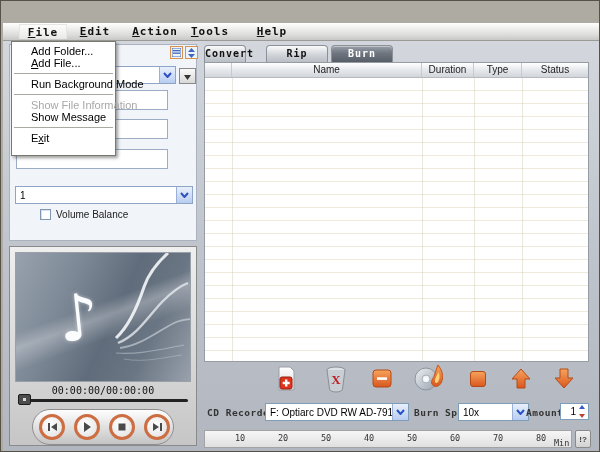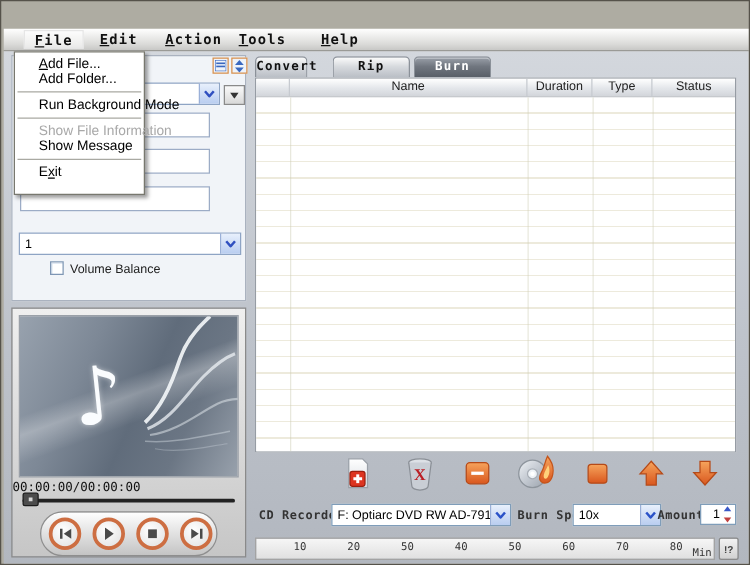--- a/index.html
+++ b/index.html
@@ -99,21 +99,21 @@
   
   .preview{position:absolute;left:6px;top:205px;width:188px;height:200px;
     background:linear-gradient(#efefef,#c6c6c6);border:1px solid #8a8a8a;}
   .art{position:absolute;left:5px;top:5px;width:176px;height:130px;border:1px solid #9aa0a8;
     background:
       linear-gradient(160deg,rgba(255,255,255,0) 42%,rgba(255,255,255,.28) 50%,rgba(255,255,255,0) 62%),
       linear-gradient(115deg,#98a2ae 0%,#7d8896 30%,#606c7b 55%,#6b7684 75%,#98a1ac 100%);
     overflow:hidden;}
   .note-glyph{position:absolute;left:42px;top:28px;font:64px "DejaVu Sans",sans-serif;color:#fafcfe;
     text-shadow:0 0 4px rgba(255,255,255,.5);transform:rotate(-6deg);}
-  .time-text{position:absolute;left:0;right:0;top:138px;
+  .time-text{position:absolute;left:0;right:0;top:138px;text-align:center;
     font:10px "DejaVu Sans Mono",monospace;color:#111;}
   .slider-track{position:absolute;left:8px;right:8px;top:152px;height:3px;background:#222;border-radius:2px;}
   .slider-handle{position:absolute;left:8px;top:147px;width:13px;height:11px;background:#4c4c4c;
     border:1px solid #1c1c1c;border-radius:2px;}
   .slider-handle:after{content:"";position:absolute;left:4px;top:3px;width:3px;height:3px;background:#d8d8d8;}
   .pill{position:absolute;left:22px;top:162px;width:142px;height:36px;border-radius:18px;
     background:linear-gradient(#fefefe,#c4c4c4);border:1px solid #8e8e8e;
     display:flex;align-items:center;gap:9px;padding-left:6px;}
   .pbtn{width:26px;height:26px;border-radius:50%;border:3px solid #cd6e42;flex:none;
     background:radial-gradient(circle at 40% 35%,#ffffff,#dfdfdf);
@@ -339,22 +339,22 @@
         <div class="pbtn">
           <svg width="11" height="10">
               <polygon points="1,1 1,9 7,5" fill="#4a4a4a"></polygon>
               <rect x="8" y="1" width="2" height="8" fill="#4a4a4a"></rect>
             </svg>
         </div>
       </div>
     </div>
 
     <div class="popup">
+      <div class="item"><span>Add Folder...</span><span class="key"></span><span></span></div>
       <div class="item"><span></span><span class="key">A</span><span>dd File...</span></div>
-      <div class="item"><span>Add Folder...</span><span class="key"></span><span></span></div>
       <div class="sep"></div>
       <div class="item"><span>Run Background Mode</span><span class="key"></span><span></span></div>
       <div class="sep"></div>
       <div class="item disabled"><span>Show File Information</span><span class="key"></span><span></span></div>
       <div class="item"><span>Show Message</span><span class="key"></span><span></span></div>
       <div class="sep"></div>
       <div class="item"><span>E</span><span class="key">x</span><span>it</span></div>
     </div>
 
   </div>

